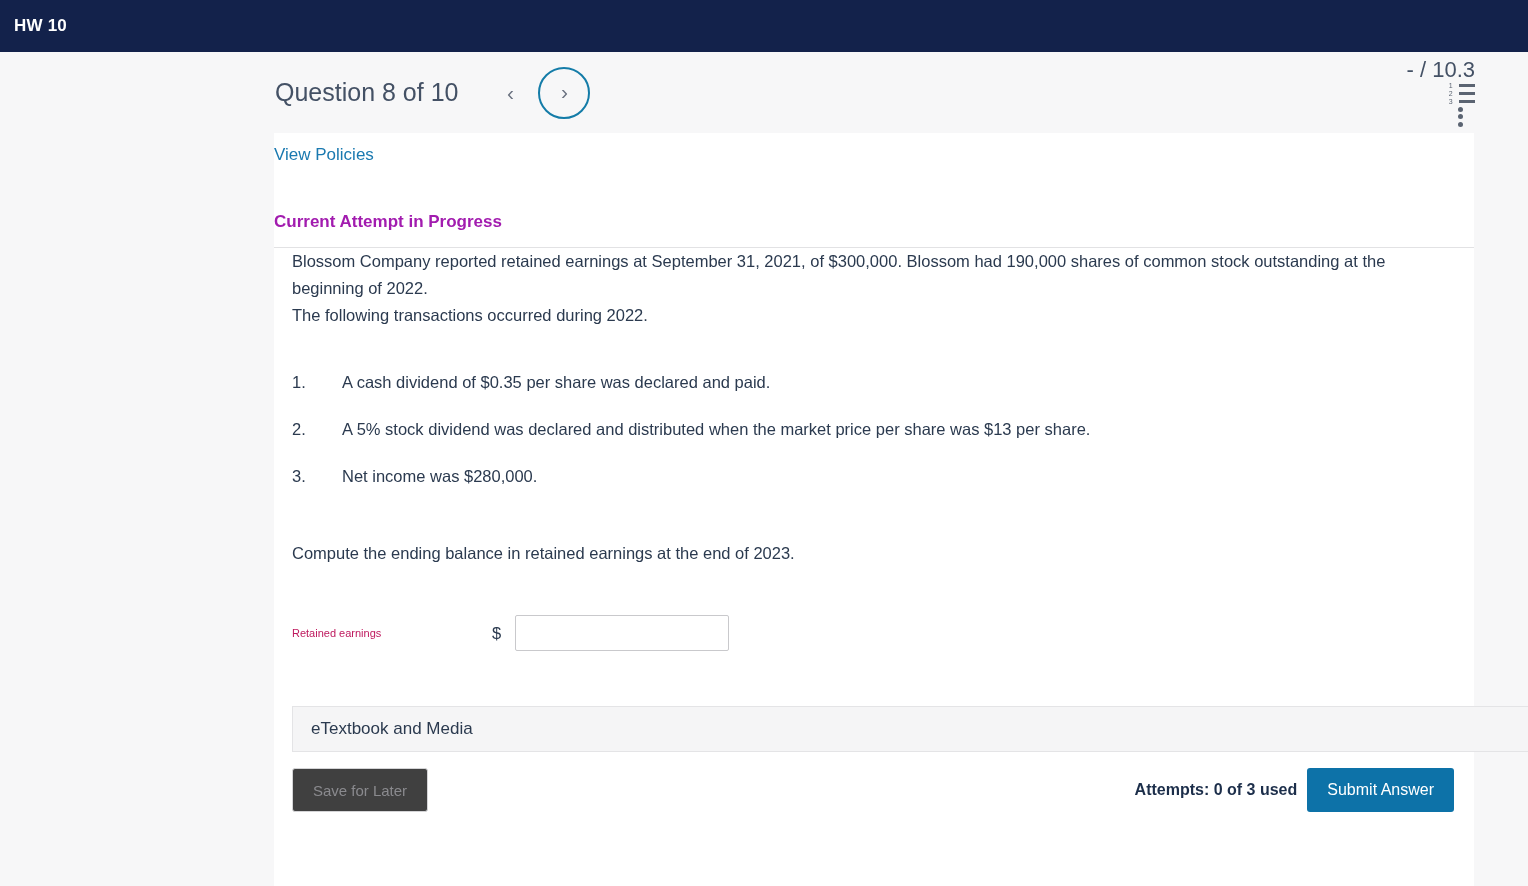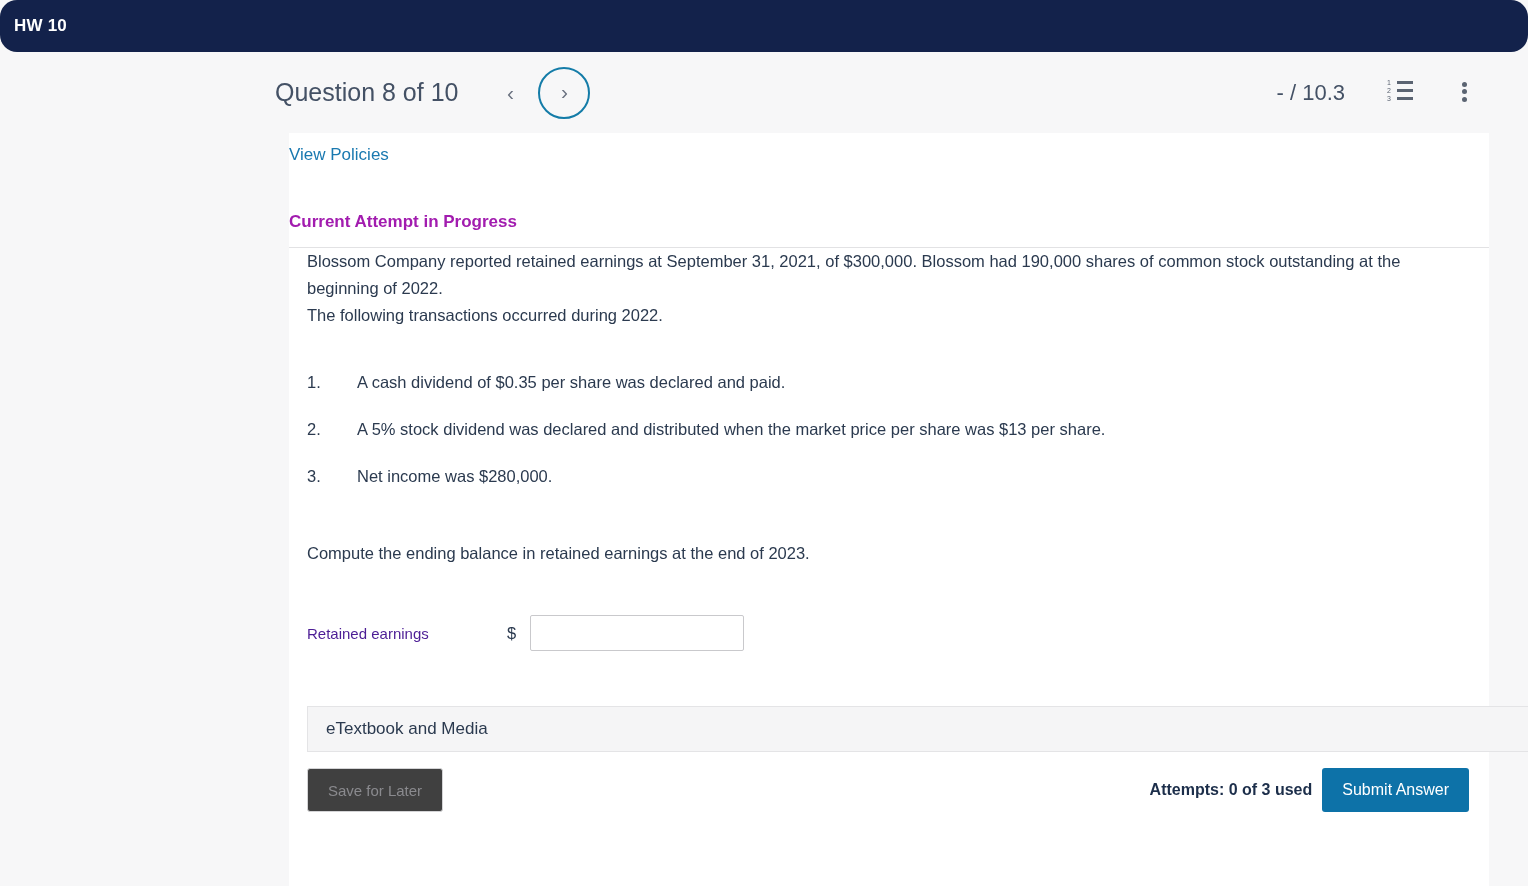--- a/index.html
+++ b/index.html
@@ -16,21 +16,20 @@
   }
 
   
   .topbar {
     height: 52px;
     background: #13224b;
     display: flex;
     align-items: center;
     padding-left: 14px;
     box-sizing: border-box;
-    border-radius: 17px;
   }
   .topbar-title {
     color: #ffffff;
     font-size: 17px;
     font-weight: bold;
     letter-spacing: 0.2px;
   }
 
   
   .qheader {
@@ -79,20 +78,22 @@
   }
   .next-circle span {
     color: #6b7280;
     font-size: 21px;
     line-height: 1;
     margin-top: -2px;
   }
   .header-right {
     margin-left: auto;
     display: flex;
+    align-items: center;
+    flex-direction: column;
   }
   .score {
     font-size: 22px;
     color: #445165;
     white-space: nowrap;
   }
   .list-icon {
     margin-left: 42px;
     width: 26px;
     height: 22px;
@@ -134,21 +135,21 @@
     display: block;
     width: 5px;
     height: 5px;
     border-radius: 50%;
     background: #5b6472;
   }
 
   
   .card {
     position: absolute;
-    left: 289px;
+    left: 274px;
     top: 133px;
     width: 1200px;
     height: 753px;
     background: #ffffff;
     box-sizing: border-box;
   }
   .policies {
     padding: 12px 0 0 0;
     font-size: 17px;
     color: #1a79b0;
@@ -204,22 +205,22 @@
     line-height: 27px;
     color: #2b3a4f;
   }
 
   .answer-row {
     margin-top: 48px;
     display: flex;
     align-items: center;
   }
   .answer-label {
-    font-size: 15px;
-    color: #4c1d95;
+    font-size: 11px;
+    color: #be185d;
     width: 200px;
   }
   .dollar {
     font-size: 16.5px;
     color: #2b3a4f;
     margin-right: 14px;
   }
   .answer-input {
     width: 214px;
     height: 36px;

